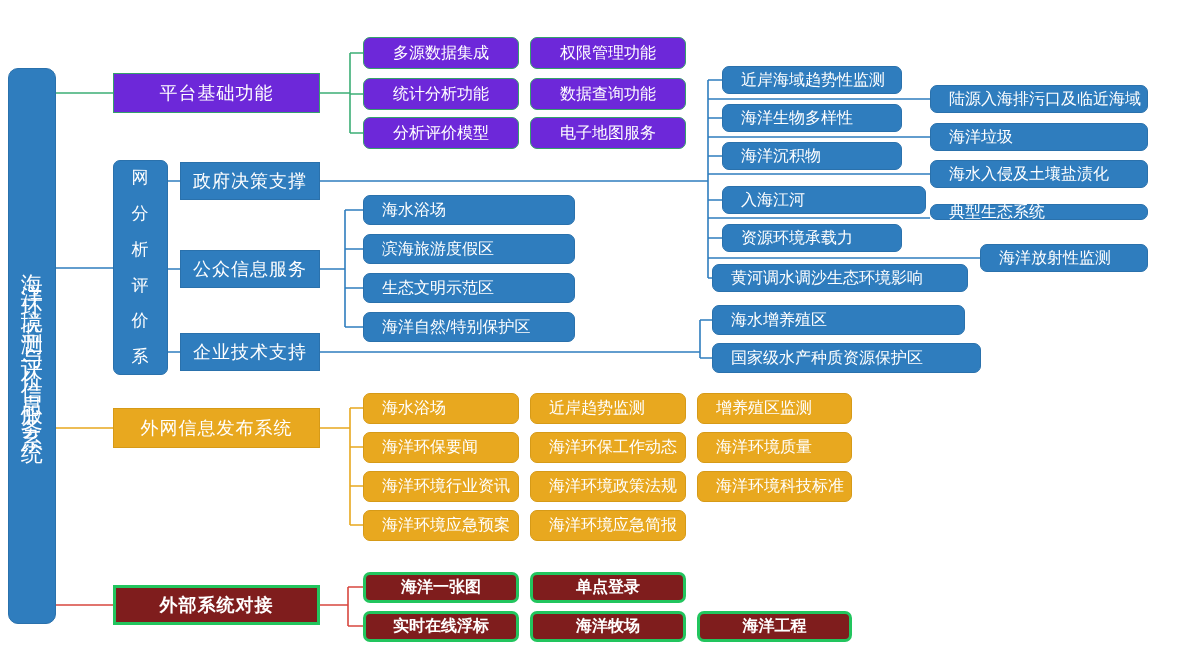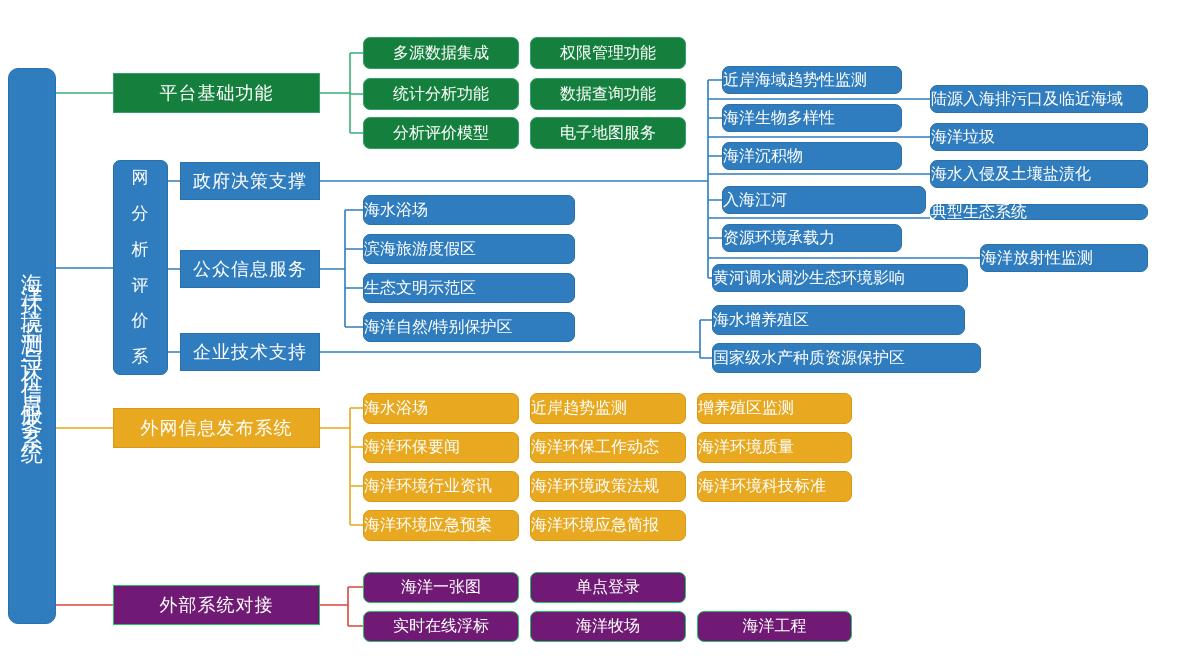--- a/index.html
+++ b/index.html
@@ -6,26 +6,26 @@
   .canvas{
     position:relative;width:1200px;height:672px;overflow:hidden;
     font-family:"Liberation Sans",sans-serif;background:#ffffff;
   }
   svg.wires{position:absolute;left:0;top:0;width:1200px;height:672px;}
   .node{
     position:absolute;box-sizing:border-box;display:flex;align-items:center;
     color:#ffffff;border-radius:7px;font-weight:500;line-height:1.15;
     white-space:nowrap;font-size:16px;
   }
-  .green {background:#15803d;border:1px solid #35a06c;}
+  .green {background:#6d28d9;border:1px solid #35a06c;}
   .blue  {background:#2F7DBE;border:1px solid #2a71ac;}
   .yellow{background:#E8A81F;border:1px solid #d69a17;}
-  .red   {background:#701a75;border:1px solid #22c55e;}
+  .red   {background:#7f1d1d;border:3px solid #22c55e;font-weight:bold;}
   .ctr{justify-content:center;}
-  .lft{}
+  .lft{padding-left:18px;}
   .lv2{font-size:18px;justify-content:center;border-radius:0;letter-spacing:1px;}
   .root{
     writing-mode:vertical-rl;text-orientation:upright;
     justify-content:center;font-size:22px;letter-spacing:12px;
     border-radius:10px;font-weight:500;
   }
   .wrap{
     white-space:normal;justify-content:center;text-align:center;
     font-size:17px;line-height:2.1;padding:0 10px;letter-spacing:1px;
   }

